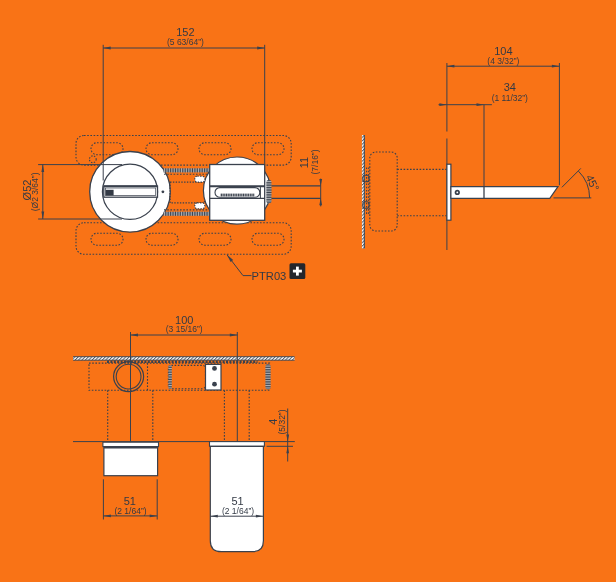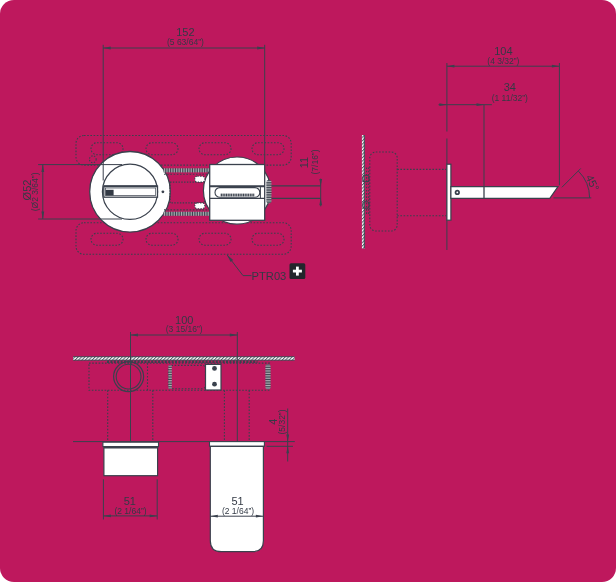--- a/index.html
+++ b/index.html
@@ -1,16 +1,16 @@
 <!DOCTYPE html>
 <html><head>
 <meta charset="utf-8">
 <style>
   html,body{margin:0;padding:0;background:#ffffff;}
-  #page{position:relative;width:616px;height:582px;background:#be185d;overflow:hidden;border-radius:14px;}
+  #page{position:relative;width:616px;height:582px;background:#f97316;overflow:hidden;}
   svg{position:absolute;left:0;top:0;}
   text{font-family:"Liberation Sans",sans-serif;fill:#333a45;}
 </style>
 </head>
 <body>
 <div id="page">
 <svg width="616" height="582" viewBox="0 0 616 582">
 <defs>
   <pattern id="hribs" width="1" height="1.7" patternUnits="userSpaceOnUse">
     <rect width="1" height="1.7" fill="#3a414d"></rect>

